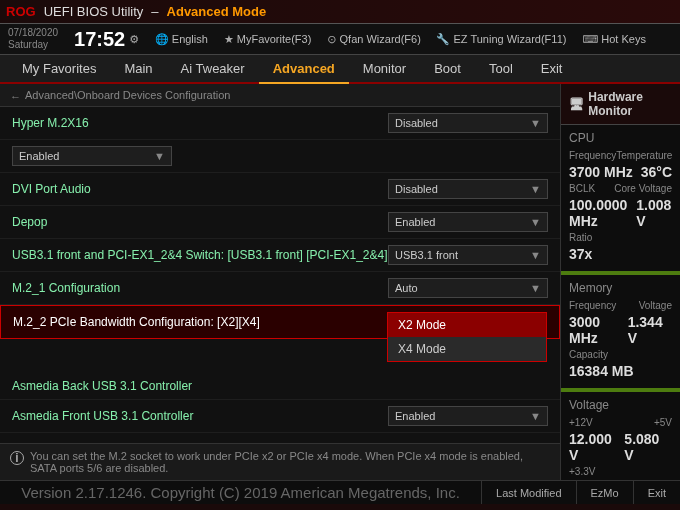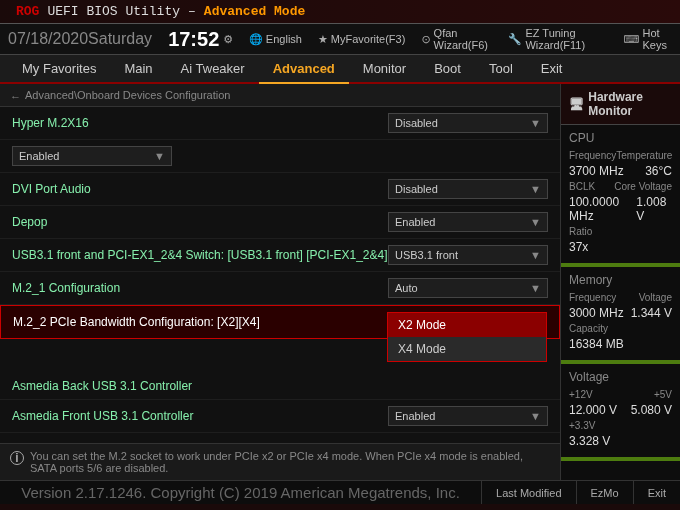--- a/index.html
+++ b/index.html
@@ -10,25 +10,24 @@
       color: #ccc;
       font-family: Arial, sans-serif;
       font-size: 12px;
       overflow: hidden;
     }
 
     
     #title-bar {
       background: linear-gradient(to right, #1a0a0a, #2a0a0a);
       border-bottom: 1px solid #555;
-      padding: 4px 16px;
+      padding: 4px 6px;
       display: flex;
       align-items: center;
       gap: 8px;
-      font-family: Liberation Mono, monospace;
     }
     #title-bar .rog-logo {
       color: #cc0000;
       font-weight: bold;
       font-size: 13px;
     }
     #title-bar .title-text {
       color: #ddd;
       font-size: 13px;
     }
@@ -44,22 +43,22 @@
       border-bottom: 1px solid #444;
       padding: 3px 8px;
       display: flex;
       align-items: center;
       gap: 16px;
       font-size: 11px;
       color: #aaa;
     }
     .datetime {
       display: flex;
-      flex-direction: row;
-      font-size: 16px;
+      flex-direction: column;
+      font-size: 10px;
       color: #888;
       line-height: 1.2;
     }
     .time-display {
       font-size: 20px;
       color: #fff;
       font-weight: bold;
       line-height: 1;
     }
     .status-icon-item {
@@ -228,21 +227,21 @@
       font-size: 12px;
       color: #888;
       margin-bottom: 5px;
     }
     .hw-row {
       display: flex;
       justify-content: space-between;
       margin-bottom: 3px;
     }
     .hw-label { font-size: 10px; color: #888; }
-    .hw-value { font-size: 12px; color: #ddd; }
+    .hw-value { font-size: 14px; color: #ddd; font-weight: bold; }
 
     
     #footer {
       background: #0d0d0d;
       border-top: 1px solid #333;
       height: 24px;
       display: flex;
       align-items: stretch;
     }
     .footer-left {

